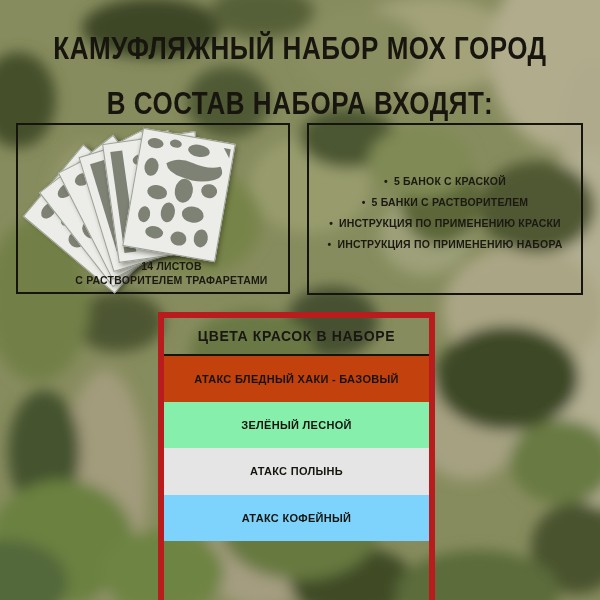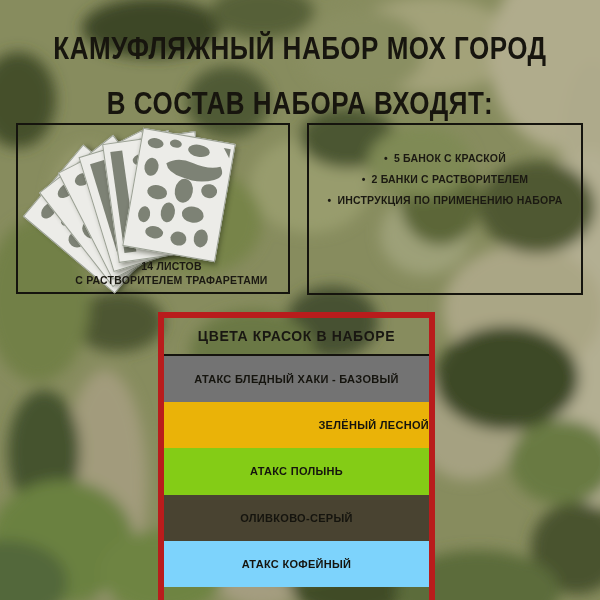--- a/index.html
+++ b/index.html
@@ -33,21 +33,21 @@
   .s5{left:78px;top:8px;transform:rotate(-8deg);}
   .s6{left:100px;top:6px;transform:rotate(10deg);}
   .caption{
     position:absolute;left:0;right:0;bottom:5px;text-align:center;
     font-weight:bold;font-size:10.5px;line-height:14px;color:#1b1912;
     letter-spacing:.2px;
     padding-left:37px;
   }
   .contents-list{
     list-style:none;margin:0;padding:22px 6px 16px 6px;height:100%;box-sizing:border-box;
-    display:flex;flex-direction:column;justify-content:flex-start;align-items:center;
+    display:flex;flex-direction:column;justify-content:center;align-items:center;
   }
   .contents-list li{
     font-size:10.5px;font-weight:bold;color:#1b1912;letter-spacing:.2px;
     margin:4.5px 0;white-space:nowrap;
   }
   .blt{margin-right:6px;}
   .colors-table{
     position:absolute;left:158px;top:312px;width:277px;height:345px;
     border:6px solid #b91c1c;box-sizing:border-box;
   }
@@ -213,37 +213,35 @@
     </div>
     <div class="caption">
       <div>14 ЛИСТОВ</div>
       <div>С РАСТВОРИТЕЛЕМ ТРАФАРЕТАМИ</div>
     </div>
   </div>
 
   <div class="box contents-box">
     <ul class="contents-list">
       <li><span class="blt">•</span><span>5 БАНОК С КРАСКОЙ</span></li>
-      <li><span class="blt">•</span><span>2 БАНКИ С РАСТВОРИТЕЛЕМ</span></li>
+      <li><span class="blt">•</span><span>5 БАНКИ С РАСТВОРИТЕЛЕМ</span></li>
+      <li><span class="blt">•</span><span>ИНСТРУКЦИЯ ПО ПРИМЕНЕНИЮ КРАСКИ</span></li>
       <li><span class="blt">•</span><span>ИНСТРУКЦИЯ ПО ПРИМЕНЕНИЮ НАБОРА</span></li>
     </ul>
   </div>
 
   <div class="colors-table">
     <div class="thead">ЦВЕТА КРАСОК В НАБОРЕ</div>
-    <div class="trow" style="background-color: #737373;">
+    <div class="trow" style="background-color: #c2410c;">
         <span>АТАКС БЛЕДНЫЙ ХАКИ - БАЗОВЫЙ</span>
       </div>
-    <div class="trow" style="background-color: #eab308; justify-content: flex-end;">
+    <div class="trow" style="background-color: #86efac;">
         <span>ЗЕЛЁНЫЙ ЛЕСНОЙ</span>
       </div>
-    <div class="trow" style="background-color: #84cc16;">
+    <div class="trow" style="background-color: #e5e5e5;">
         <span>АТАКС ПОЛЫНЬ</span>
-      </div>
-    <div class="trow" style="background-color: rgb(73, 67, 49);">
-        <span>ОЛИВКОВО-СЕРЫЙ</span>
       </div>
     <div class="trow" style="background-color: #7dd3fc;">
         <span>АТАКС КОФЕЙНЫЙ</span>
       </div>
   </div>
 
 </div>
 
 </body></html>

